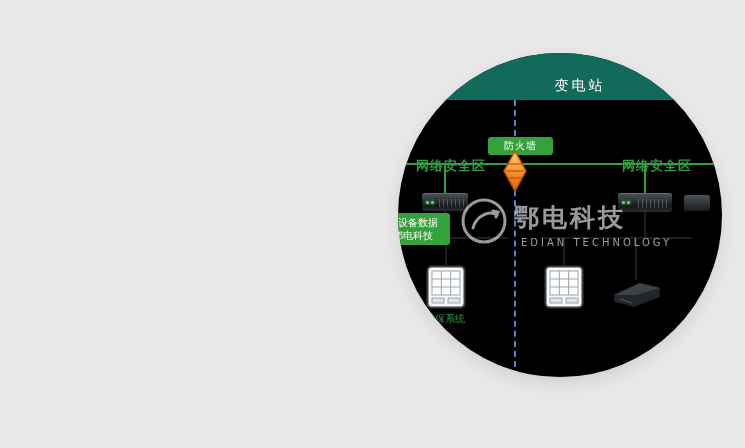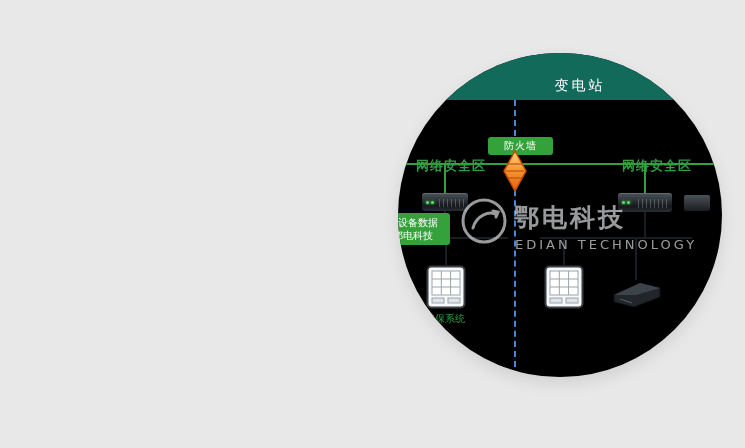--- a/index.html
+++ b/index.html
@@ -65,21 +65,21 @@
     position: absolute; color: #2f9e44; font-size: 10px; line-height: 13px;
     text-align: center; z-index: 5; white-space: nowrap;
   }
   .lbl-left  { left: 8px;   top: 259px; width: 78px; }
   .lbl-mid   { left: 126px; top: 259px; width: 80px; }
   .lbl-right { left: 202px; top: 259px; width: 90px; }
   .watermark { position: absolute; left: 62px; top: 142px; width: 175px; height: 72px;
                color: rgba(246,249,251,0.62); z-index: 9; pointer-events: none; }
   .wm-logo  { position: absolute; left: 0; top: 2px; width: 48px; height: 48px; }
   .wm-title { position: absolute; left: 54px; top: 6px; font-size: 25px; letter-spacing: 3px; white-space: nowrap; font-weight: bold; }
-  .wm-sub   { position: absolute; left: 55px; top: 42px; font-size: 13px; letter-spacing: 3px; white-space: nowrap; }
+  .wm-sub   { position: absolute; left: 61px; top: 42px; font-size: 10px; letter-spacing: 3px; white-space: nowrap; }
 </style>
 </head>
 <body>
 
 <div class="stage">
   <div class="circle">
 
     <div class="header">
       <span class="header-title">变电站</span>
     </div>

